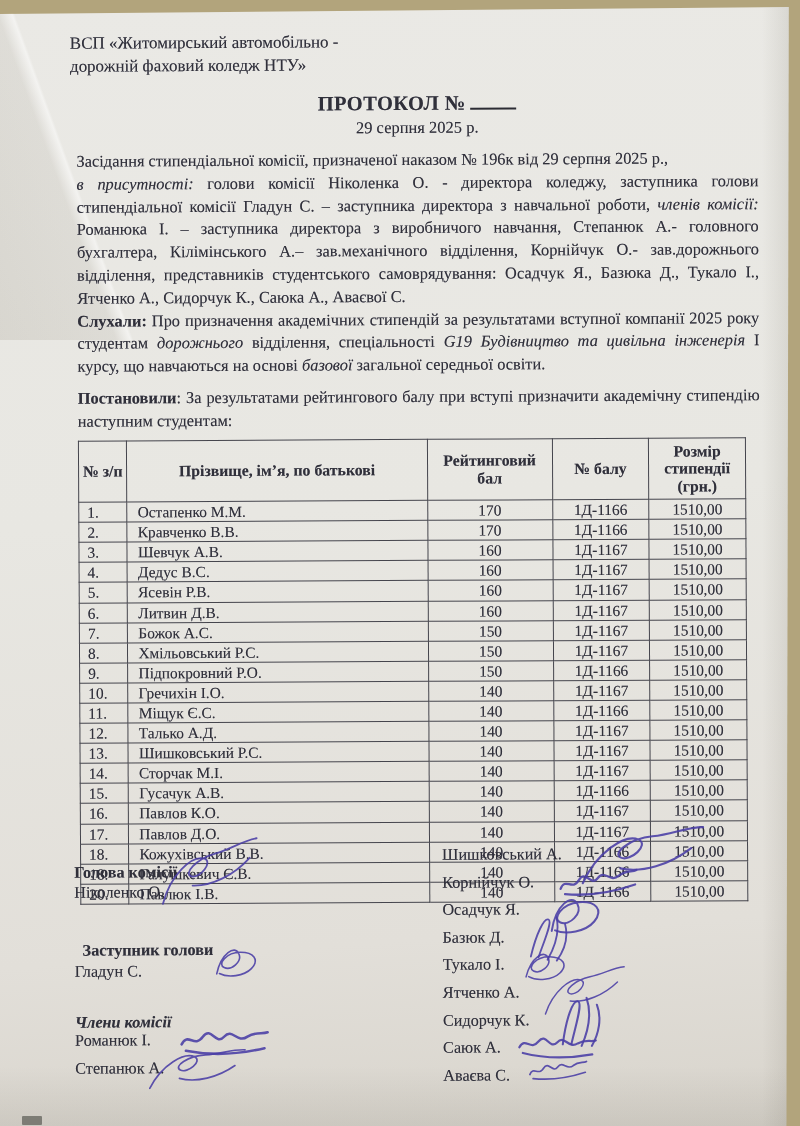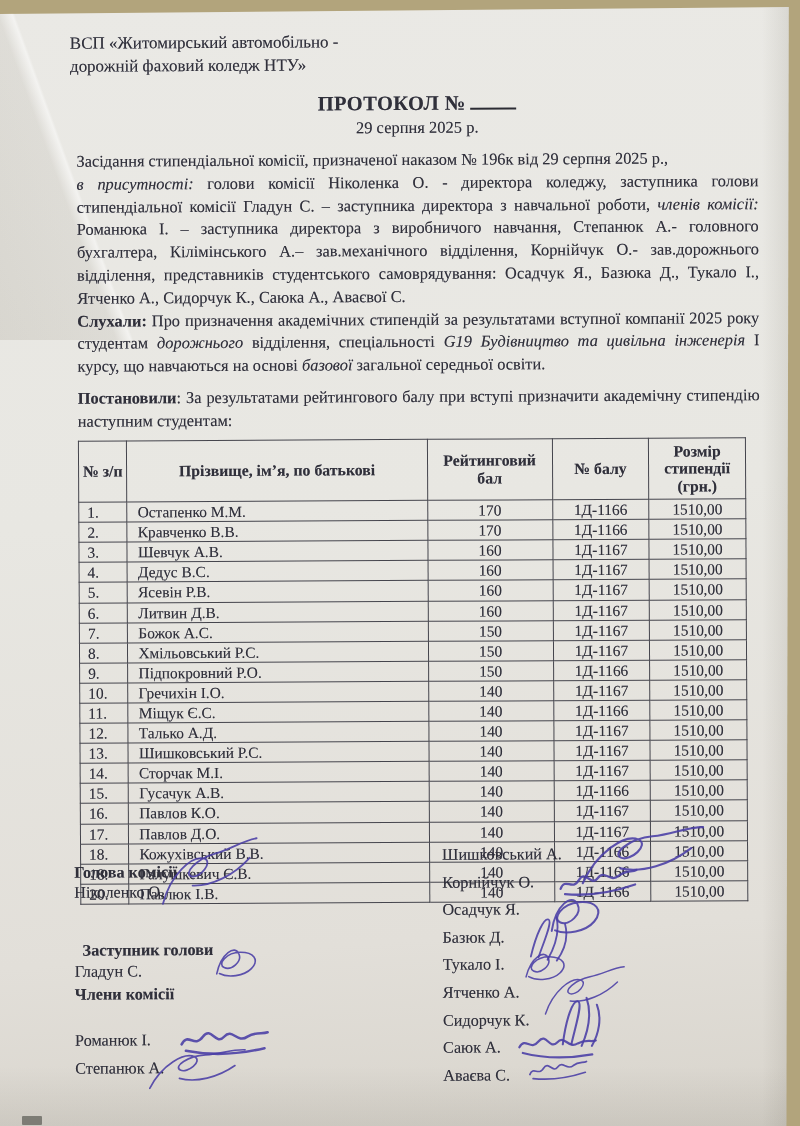--- a/index.html
+++ b/index.html
@@ -46,21 +46,21 @@
   .col-score{width:124px;}
   .col-group{width:96px;}
   .col-amount{width:96px;}
 
   
   .sign-section{position:absolute;left:0;top:828px;width:800px;height:280px;font-size:16.2px;}
   .sig-left{position:absolute;left:72px;top:0;width:340px;}
   .sl-item{position:absolute;left:0;white-space:nowrap;}
   .role{font-weight:bold;}
   .sl-0{top:22px;} .sl-1{top:42px;} .sl-2{top:100px;margin-left:8px;} .sl-3{top:121px;}
-  .sl-4{top:144px;} .sl-5{top:190px;} .sl-6{top:218px;}
+  .sl-4{top:172px;font-style:italic;} .sl-5{top:190px;} .sl-6{top:218px;}
 
   .sig-right{position:absolute;left:440px;top:4px;width:340px;}
   .sig-row{position:relative;height:27.6px;line-height:22px;white-space:nowrap;}
 
   svg.ink{position:absolute;fill:none;stroke:#4a3ea6;stroke-width:2.4;
           stroke-linecap:round;stroke-linejoin:round;opacity:.88;overflow:visible;}
   
   .sg-nikolenko{left:148px;top:-8px;width:122px;height:80px;transform:rotate(-16deg);stroke-width:2.2;}
   .sg-gladun{left:206px;top:96px;width:74px;height:46px;transform:rotate(-6deg);}
   .sg-romaniuk{left:144px;top:182px;width:152px;height:34px;}

